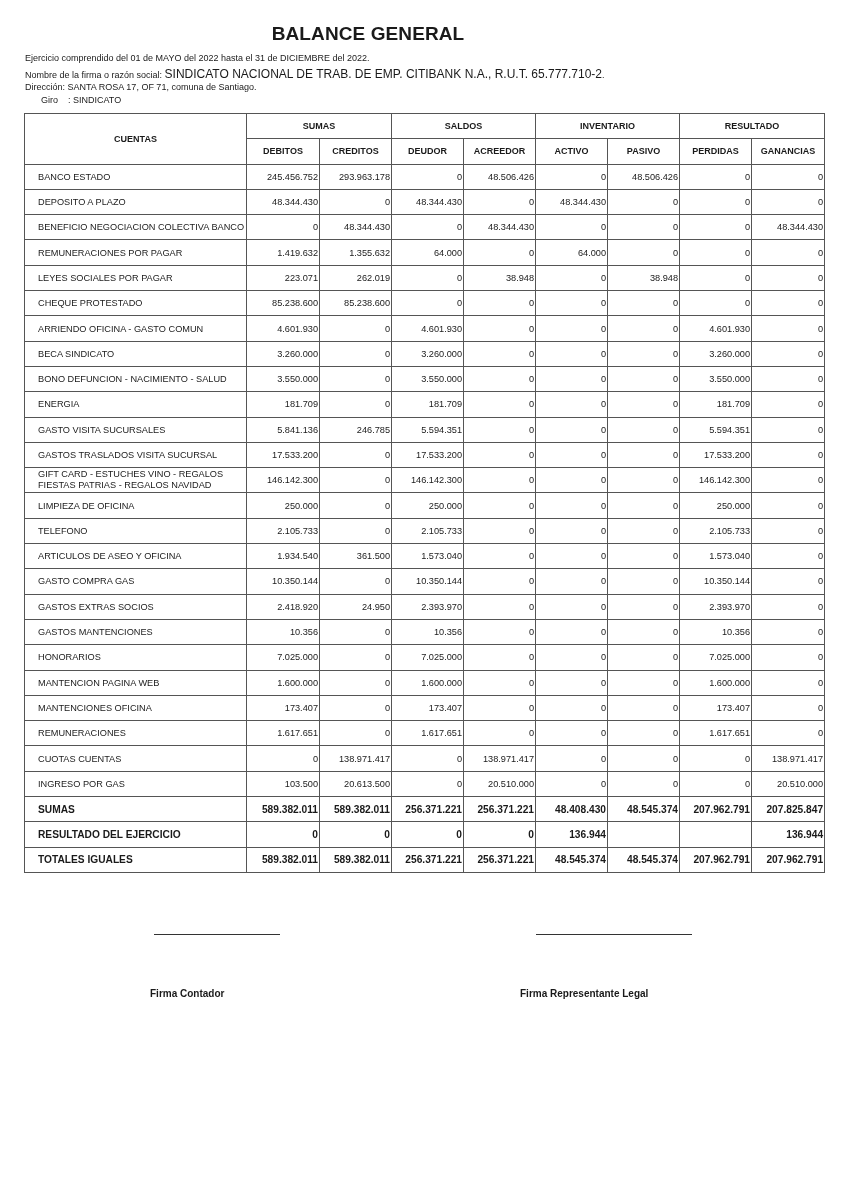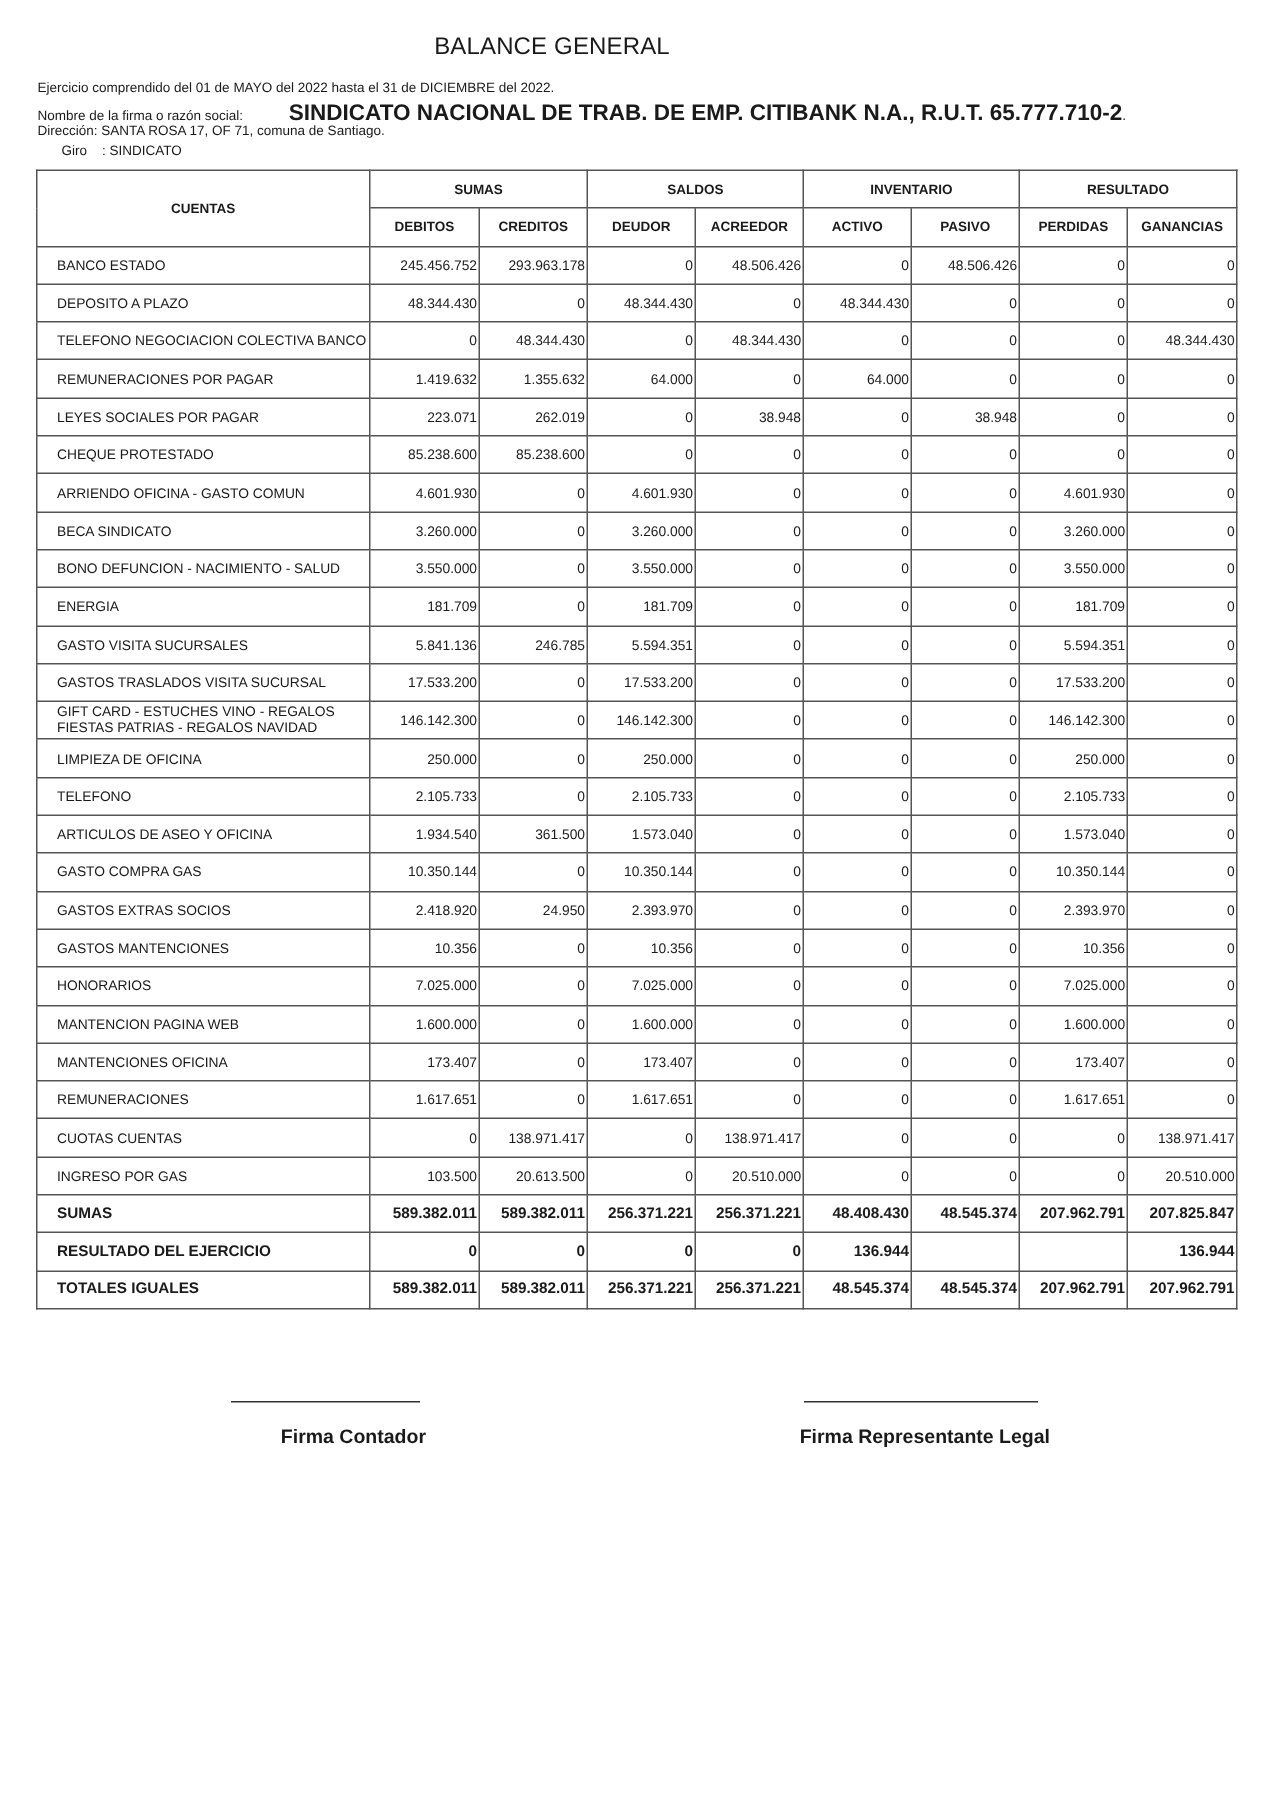--- a/index.html
+++ b/index.html
@@ -1,35 +1,35 @@
 <!DOCTYPE html>
 <html><head>
 <meta charset="utf-8">
 <style>
   html, body { margin: 0; padding: 0; background: #ffffff; }
   body { width: 848px; height: 1200px; position: relative; font-family: "Liberation Sans", sans-serif; color: #1a1a1a; overflow: hidden; }
-  .title { position: absolute; top: 23px; left: 0; width: 736px; text-align: center; font-size: 16px; font-weight: normal; letter-spacing: 0.1px; }
+  .title { position: absolute; top: 23px; left: 0; width: 736px; text-align: center; font-size: 19px; font-weight: bold; letter-spacing: 0.1px; }
   .meta { position: absolute; left: 25px; font-size: 9px; white-space: nowrap; }
   .meta b { font-weight: normal; }
-  .meta .big { font-size: 15px; font-weight: bold; margin-left: 28px; }
+  .meta .big { font-size: 12px; font-weight: normal; }
   #m1 { top: 53px; }
   #m2 { top: 67px; }
   #m3 { top: 82px; }
   #m4 { top: 95px; margin-left: 16px; }
   table.bal { position: absolute; top: 113px; left: 24px; border-collapse: collapse; table-layout: fixed; width: 800px; font-size: 9.2px; }
   table.bal td, table.bal th { border: 1px solid #555; padding: 0 2px; height: 24.3px; overflow: hidden; white-space: nowrap; }
   table.bal th { font-weight: bold; text-align: center; font-size: 9px; }
   table.bal td.name { text-align: left; padding-left: 13px; }
   table.bal td.name.wrap { white-space: normal; line-height: 11px; }
   table.bal td.num { text-align: right; padding-right: 1px; }
   table.bal tr.bold td { font-weight: bold; font-size: 10.2px; }
   .sig-line { position: absolute; top: 934px; height: 1px; background: #333; }
   #sigl1 { left: 154px; width: 126px; }
   #sigl2 { left: 536px; width: 156px; }
-  .sig-label { position: absolute; top: 950px; font-size: 13px; font-weight: bold; text-align: right; }
+  .sig-label { position: absolute; top: 988px; font-size: 10px; font-weight: bold; text-align: left; }
   #sig1 { left: 150px; width: 134px; }
   #sig2 { left: 520px; width: 180px; }
 </style>
 </head>
 <body>
 
 <div class="title">BALANCE GENERAL</div>
 
 <div class="meta" id="m1"><span>Ejercicio comprendido del </span><b>01 de MAYO del 2022</b><span> hasta el 31 </span><b>de DICIEMBRE del 2022</b><span>.</span></div>
 
@@ -87,21 +87,21 @@
         <td class="num">48.344.430</td>
         <td class="num">0</td>
         <td class="num">48.344.430</td>
         <td class="num">0</td>
         <td class="num">48.344.430</td>
         <td class="num">0</td>
         <td class="num">0</td>
         <td class="num">0</td>
       </tr>
       <tr>
-        <td class="name">TELEFONO NEGOCIACION COLECTIVA BANCO</td>
+        <td class="name">BENEFICIO NEGOCIACION COLECTIVA BANCO</td>
         <td class="num">0</td>
         <td class="num">48.344.430</td>
         <td class="num">0</td>
         <td class="num">48.344.430</td>
         <td class="num">0</td>
         <td class="num">0</td>
         <td class="num">0</td>
         <td class="num">48.344.430</td>
       </tr>
       <tr>

